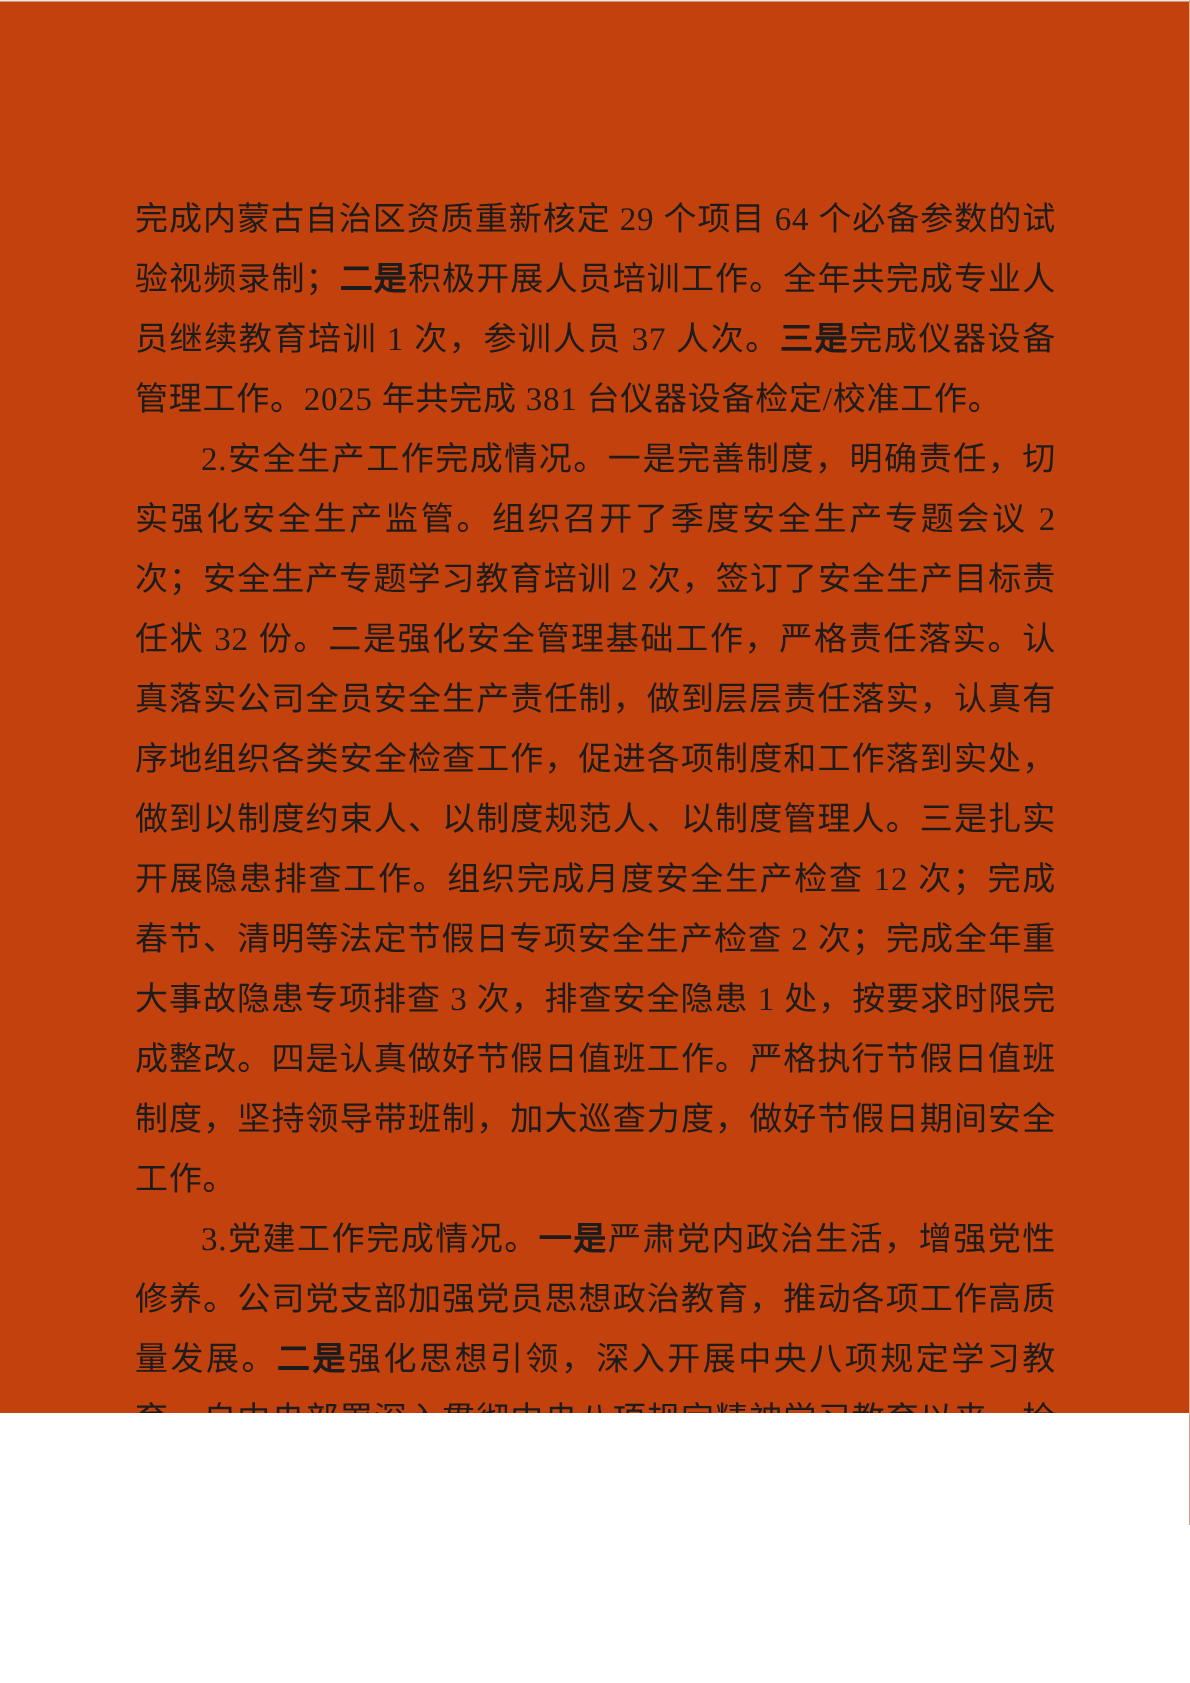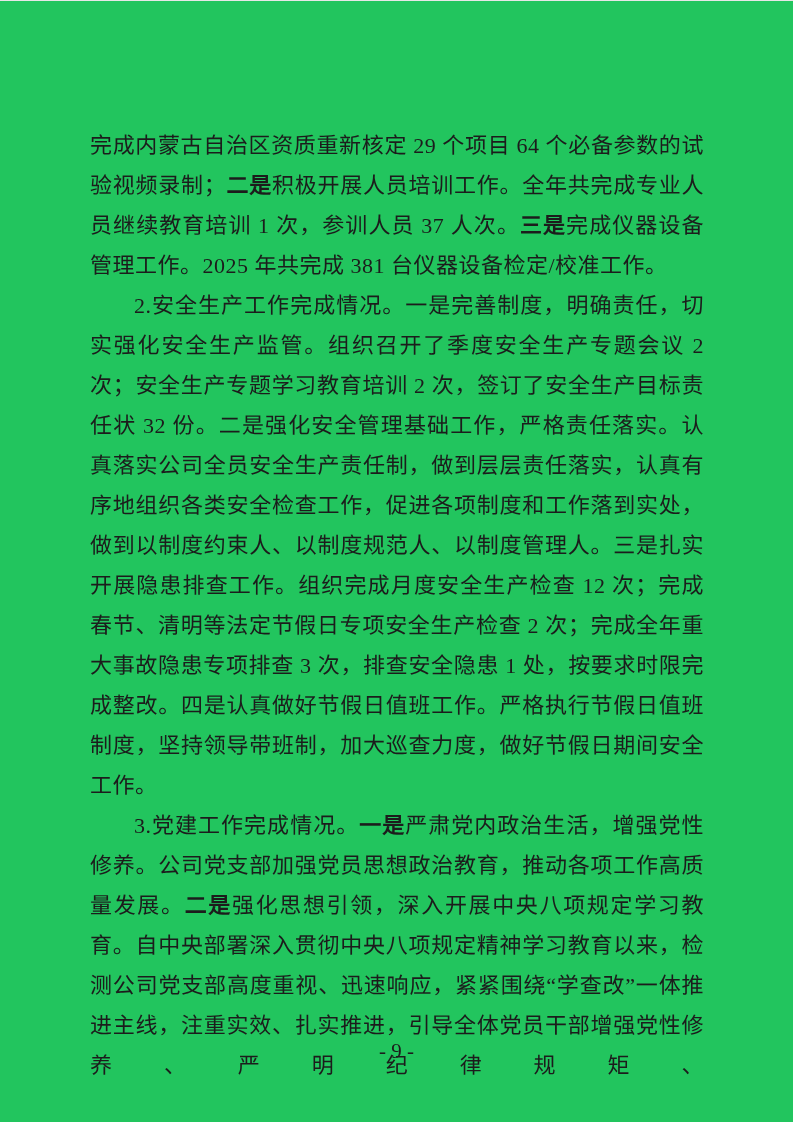--- a/index.html
+++ b/index.html
@@ -3,22 +3,22 @@
 <meta charset="utf-8">
 <style>
   html, body {
     margin: 0;
     padding: 0;
     background: #ffffff;
   }
   .page {
     position: relative;
     width: 793px;
-    height: 1122px;
-    background: #22c55e;
+    height: 942px;
+    background: #c2410c;
     overflow: hidden;
     font-family: "Liberation Serif", "DejaVu Serif", serif;
     color: #1c1c1c;
   }
   .page-top-edge {
     position: absolute;
     top: 0;
     left: 0;
     width: 100%;
     height: 1px;

